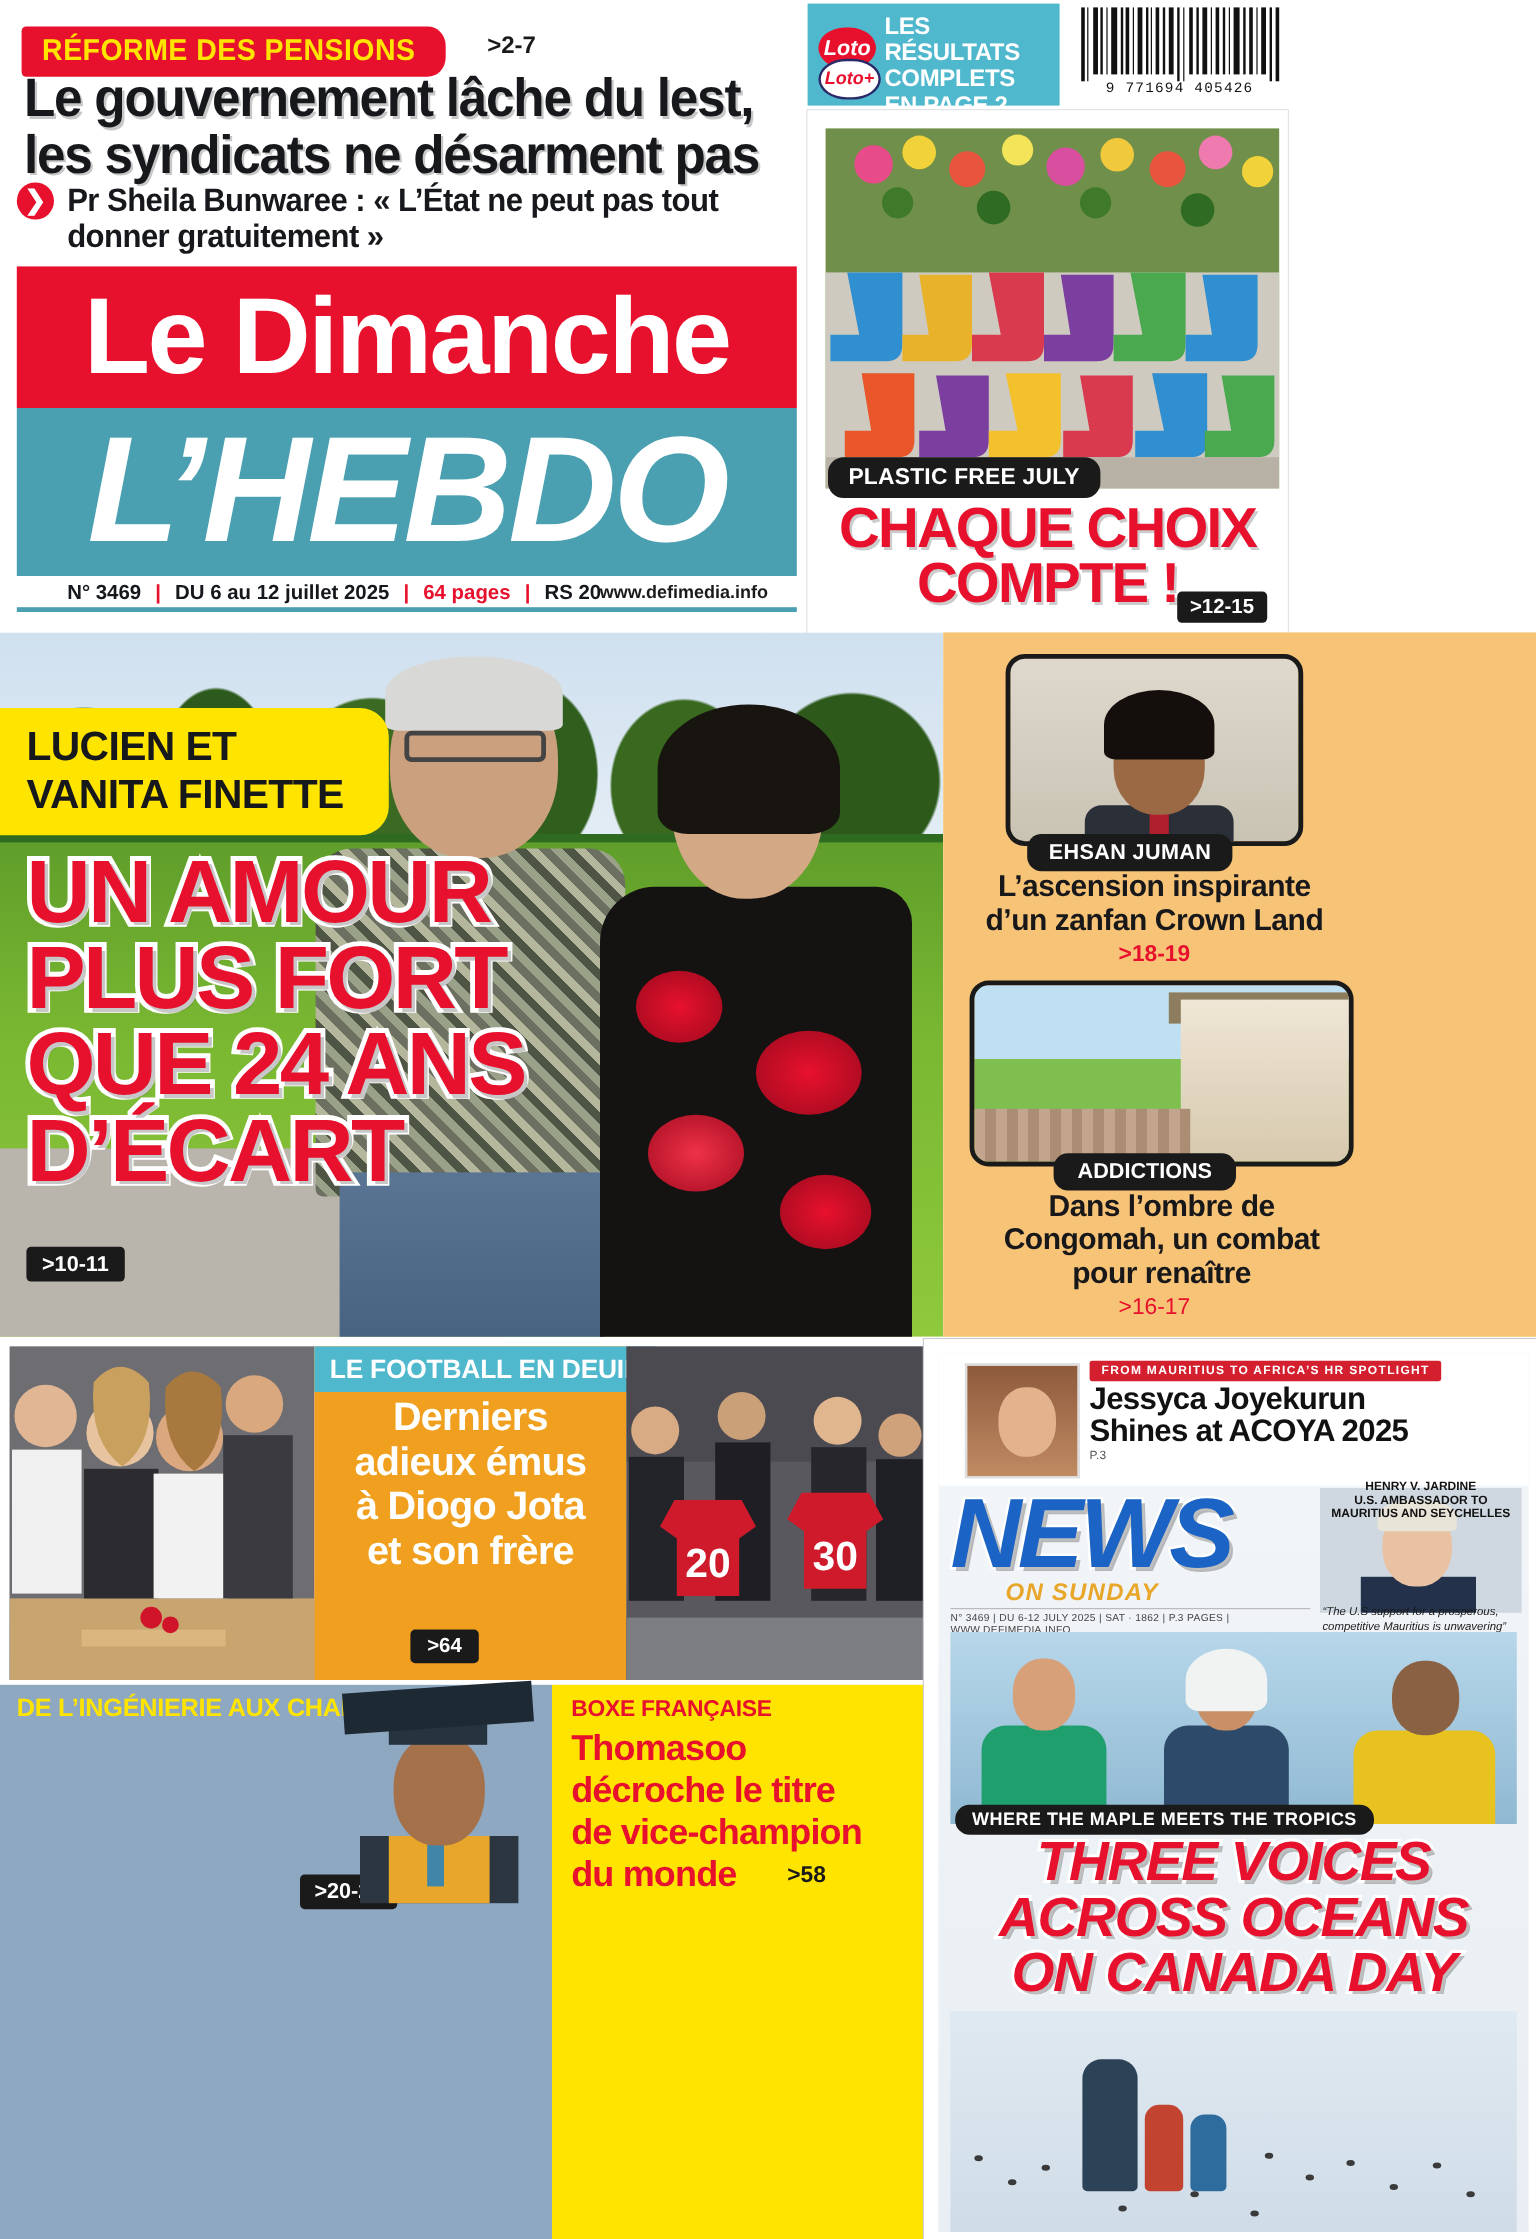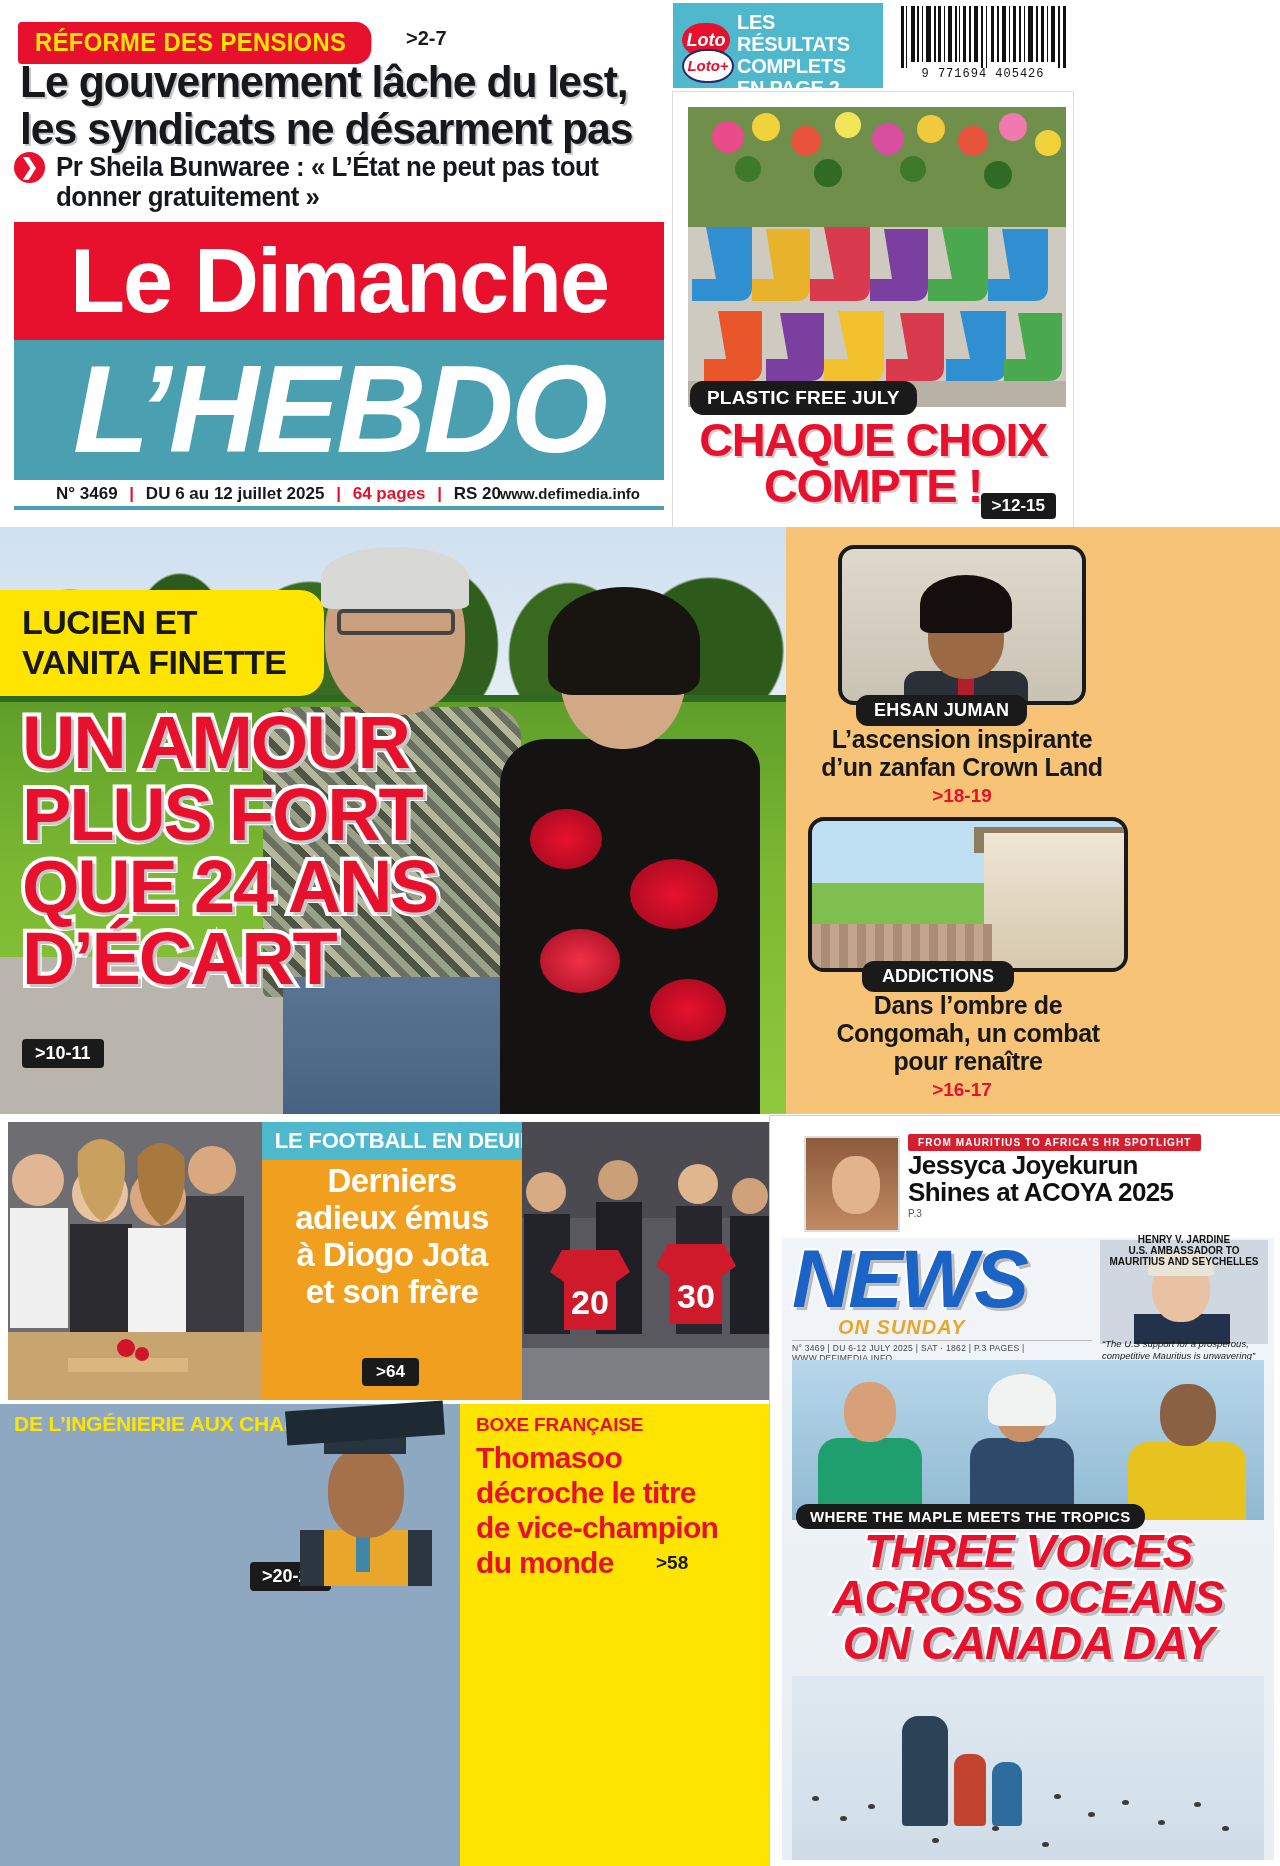--- a/index.html
+++ b/index.html
@@ -223,50 +223,50 @@
            color:#E8112D; font-weight:bold; font-size:19px; }
 
   .ad-photo { left:22px; top:290px; width:320px; height:155px;
               background:linear-gradient(#bfe0f2 0 42%, #7fbf4f 42% 100%); }
   .ad-house { position:absolute; right:0; top:12px; width:140px; height:135px;
               background:linear-gradient(#efe6d5,#d6c9ae); }
   .ad-roof { position:absolute; right:0; top:6px; width:150px; height:26px; background:#8d7c5e; }
   .ad-deck { position:absolute; left:0; bottom:0; width:180px; height:44px;
              background:repeating-linear-gradient(90deg,#c2a58c 0 9px,#ab8d73 9px 18px); }
   .ad-badge {
-    position:absolute; left:76px; top:434px; z-index:6;
+    position:absolute; left:92px; top:434px; z-index:6;
     background:#1a1a1a; color:#fff; font-weight:bold; font-size:18px;
     padding:5px 20px; border-radius:12px;
   }
   .ad-text {
     position:absolute; left:6px; top:464px; width:352px; text-align:center;
     font-size:25px; line-height:28px; font-weight:bold; color:#18181a;
     letter-spacing:-.4px;
   }
   .ad-pg { position:absolute; left:0; top:552px; width:352px; text-align:center;
-           color:#E8112D; font-weight:bold; font-size:19px; }
+           color:#E8112D; font-weight:normal; font-size:19px; }
 
   
   .fb { position:absolute; left:0; top:1122px; width:770px; height:278px; }
   .fb-photo-l { position:absolute; left:8px; top:0; width:254px; height:278px;
                 background:linear-gradient(#6f6f72,#45454a); overflow:hidden; }
   .fb-photo-r { position:absolute; left:522px; top:0; width:248px; height:278px;
                 background:linear-gradient(#5c5c61,#3a3a40); overflow:hidden; }
   .fb-mid { position:absolute; left:262px; top:0; width:260px; height:278px; background:#F0A01E; }
   .fb-kicker {
     position:absolute; left:262px; top:0; width:284px; height:38px;
     background:#4FB8CC; color:#fff; font-weight:bold; font-size:22px;
     line-height:38px; text-align:center; letter-spacing:-.2px;
   }
   .fb-head {
     position:absolute; left:262px; top:40px; width:260px; text-align:center;
     color:#fff; font-weight:bold; font-size:33px; line-height:37px; letter-spacing:-.6px;
   }
   .fb-pg {
-    position:absolute; left:362px; top:236px;
+    position:absolute; left:342px; top:236px;
     background:#1a1a1a; color:#fff; font-weight:bold; font-size:17px;
     padding:4px 14px; border-radius:4px;
   }
 
   
   .bl { position:absolute; left:0; top:1404px; width:460px; height:462px; background:#8FA8C2; }
   .bl-kicker {
     position:absolute; left:14px; top:8px; color:#FFE400;
     font-weight:bold; font-size:21px; letter-spacing:-.2px;
   }

